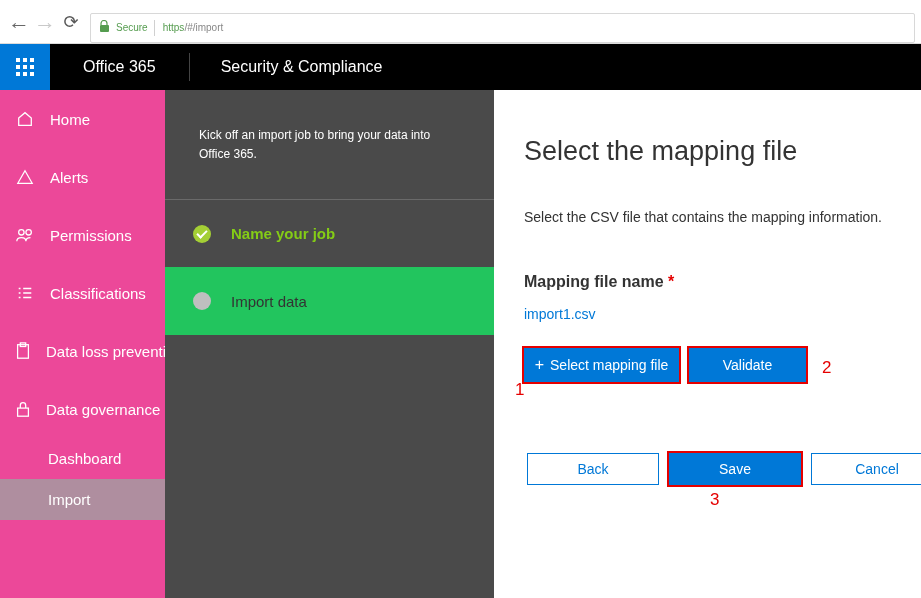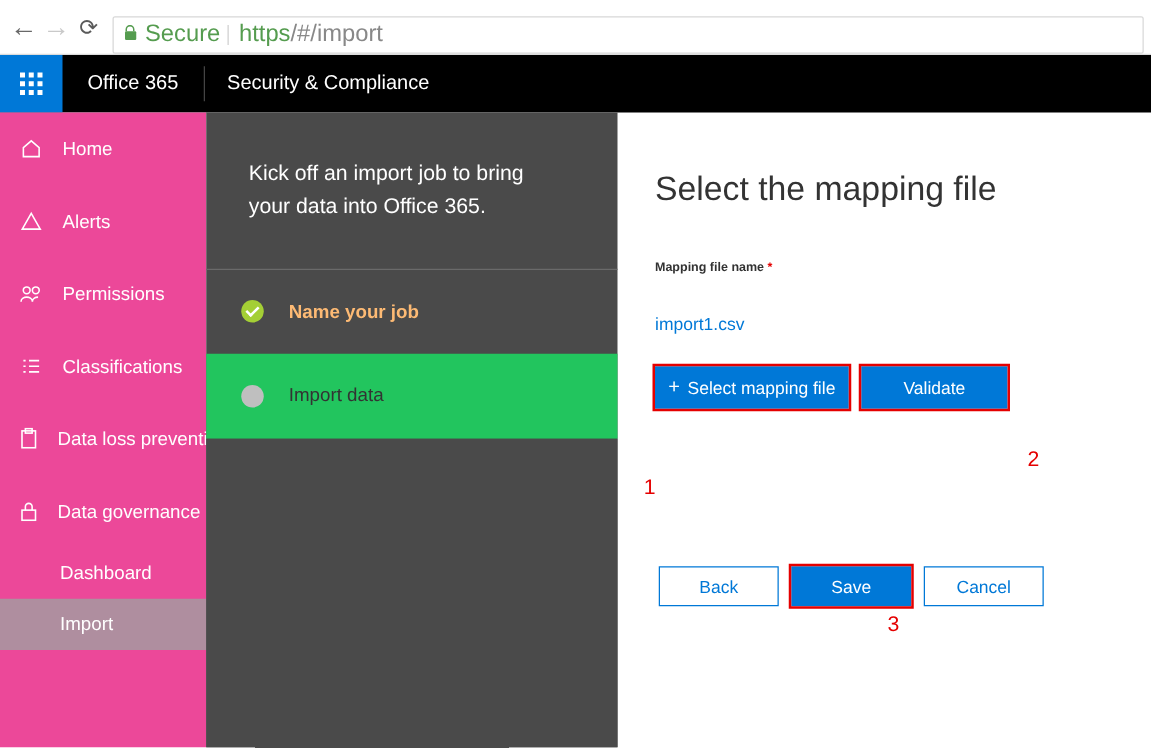--- a/index.html
+++ b/index.html
@@ -2,81 +2,81 @@
 <html><head>
   <meta charset="utf-8">
   <style>
     * { margin:0; padding:0; box-sizing:border-box; font-family:"Segoe UI",Arial,Helvetica,sans-serif; }
     body { width:921px; height:598px; background:#fff; overflow:hidden; position:relative; }
 
     
     .chrome-bar { height:44px; background:#fff; border-bottom:1px solid #dcdcdc; display:flex; align-items:center; padding:0 6px 0 4px; }
     .chrome-arrow { width:18px; text-align:center; color:#686868; font-size:22px; margin:0 4px; line-height:1; user-select:none; }
     .chrome-reload { width:18px; text-align:center; color:#5a5a5a; font-size:18px; margin:0 10px 0 6px; line-height:1; user-select:none; }
-    .url-box { flex:1; min-width:0; height:30px; border:1px solid #d8d8d8; border-radius:2px; display:flex; align-items:center; padding:0 8px; font-size:19px; color:#5a5a5a;margin-top:12px; }
+    .url-box { flex:1; min-width:0; height:30px; border:1px solid #d8d8d8; border-radius:2px; display:flex; align-items:center; padding:0 8px; font-size:10px; color:#5a5a5a;margin-top:12px; }
     .lock-ico { color:#559c4f; font-size:13px; margin-right:6px; }
     .secure-txt { color:#559c4f; margin-right:6px; }
     .divider-v { width:1px; height:16px; background:#d0d0d0; margin-right:8px; }
     .url-host { color:#333; }
     .url-path { color:#888; }
 
     
-    .app-header { height:46px; background:#000; display:flex; align-items:center; color:#fff; }
+    .app-header { height:46px; background:#000; display:flex; align-items:center; color:#fff;gap:13px; }
     .waffle { width:50px; height:46px; background:#0078d7; display:flex; align-items:center; justify-content:center; }
     .waffle-grid { display:grid; grid-template-columns:repeat(3,4px); grid-template-rows:repeat(3,4px); gap:3px; }
     .waffle-grid span { width:4px; height:4px; background:#fff; }
     .hdr-brand { color:#fff; font-size:16px; padding:0 20px; }
     .hdr-sep { width:1px; height:28px; background:#444; }
     .hdr-title { color:#fff; font-size:16px; padding:0 18px; font-weight:400; }
 
     .workspace { display:flex; height:508px; }
 
     
     .sidebar { width:165px; background:#ec4899; color:#fff; }
     .side-item { display:flex; align-items:center; height:58px; padding:0 14px; font-size:15px; white-space:nowrap; overflow:hidden; }
     .side-item .ic { width:22px; display:flex; justify-content:center; margin-right:14px; }
     .side-sub { padding:12px 0 12px 48px; font-size:15px; }
     .side-sub.active { background:rgba(160,160,160,0.8); }
 
     
     .wizard { width:329px; background:#4a4a4a; color:#fff; display:flex; flex-direction:column; }
-    .wiz-intro { padding:36px 58px 36px 34px; font-size:17px; line-height:1.55; }
+    .wiz-intro { padding:36px 58px 36px 34px; font-size:12px; line-height:1.55; }
     .wiz-step { display:flex; align-items:center; height:68px; padding:0 28px; font-size:15px; border-top:1px solid #6a6a6a; }
-    .wiz-step.done { color:#fdba74; font-weight:600; }
+    .wiz-step.done { color:#84cc16; font-weight:600; }
     .wiz-step.pending { background:#22c55e; color:#333; border-top:none; }
     .step-dot { width:18px; height:18px; border-radius:50%; margin-right:20px; display:flex; align-items:center; justify-content:center; }
     .step-dot.green { background:#a4cf35; }
     .step-dot.green::after { content:""; width:4px; height:8px; border:solid #fff; border-width:0 2px 2px 0; transform:rotate(45deg); margin-bottom:2px; }
     .step-dot.grey { background:#bfbfbf; }
     .wiz-fill { flex:1; background:#4a4a4a; }
 
     
     .content { flex:1; padding:46px 30px; position:relative; }
     .h1 { font-size:27px; color:#333; font-weight:400; margin-bottom:42px; }
     .desc { font-size:14px; color:#333; margin-bottom:48px; }
-    .lbl { font-size:10px; color:#333; font-weight:600; margin-bottom:31px; }
+    .lbl { font-size:16px; color:#333; font-weight:600; margin-bottom:15px; }
     .req { color:#e50000; }
     .fname { color:#0078d7; font-size:14px; margin-bottom:26px; }
 
     .row { display:flex; gap:10px; align-items:center; }
     .btn { height:34px; display:inline-flex; align-items:center; justify-content:center; font-size:14px; cursor:pointer; }
     .btn-pri { background:#0078d7; color:#fff; border:none; }
     .btn-sec { background:#fff; color:#0078d7; border:1px solid #0078d7; }
     .select-btn { width:155px; }
     .validate-btn { width:117px; }
     .plus { font-size:16px; margin-right:6px; font-weight:300; }
 
     .annot { color:#e50000; font-size:17px; font-family:Arial,Helvetica,sans-serif; }
     .redbox { outline:2px solid #e50000; outline-offset:0; }
     .annot1 { position:absolute; left:515px; top:380px; }
     .annot2 { position:absolute; left:822px; top:358px; }
     .annot3 { position:absolute; left:710px; top:490px; }
 
     .footer-row { position:absolute; left:527px; top:453px; display:flex; gap:10px; }
-    .footer-row .btn { width:96px; height:32px; }
+    .footer-row .btn { width:132px; height:32px; }
 
     .ico-svg { stroke:#fff; stroke-width:1.4; fill:none; }
   </style>
 </head>
 <body>
 
 <div class="chrome-bar">
   <span class="chrome-arrow">←</span>
   <span class="chrome-arrow" style="color:#c9c9c9">→</span>
   <span class="chrome-reload">⟳</span>
@@ -184,20 +184,21 @@
     </div>
     <div class="wiz-step pending">
       <span class="step-dot grey"></span>
       <span>Import data</span>
     </div>
     <div class="wiz-fill"></div>
   </div>
 
   <div class="content">
     <div class="h1">Select the mapping file</div>
+    <div class="desc">Select the CSV file that contains the mapping information.</div>
     <div class="lbl">
       <span>Mapping file name</span>
       <span class="req">*</span>
     </div>
     <div class="fname">import1.csv</div>
 
     <div class="row">
       <button class="btn btn-pri select-btn redbox">
         <span class="plus">+</span>
         <span>Select mapping file</span>

